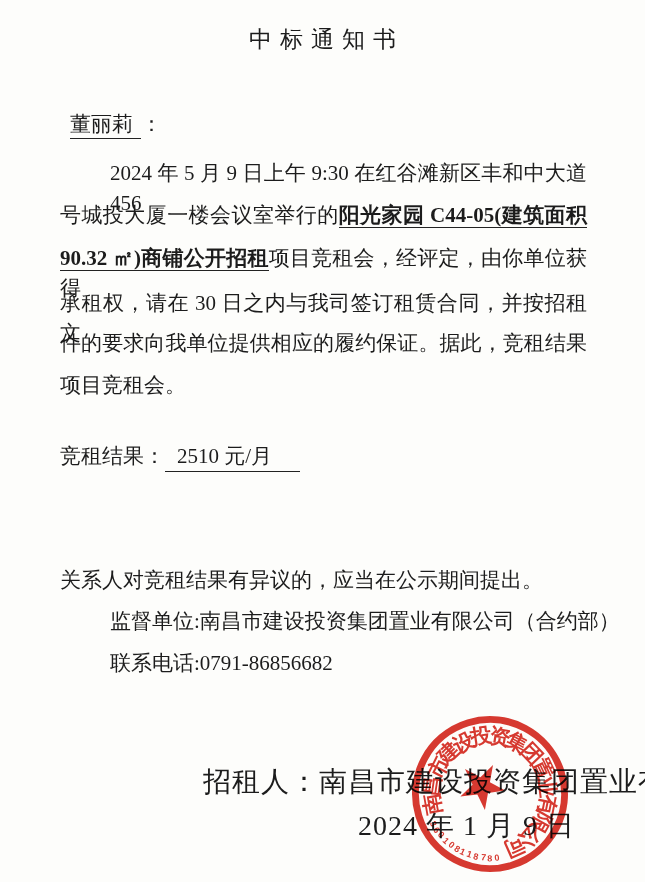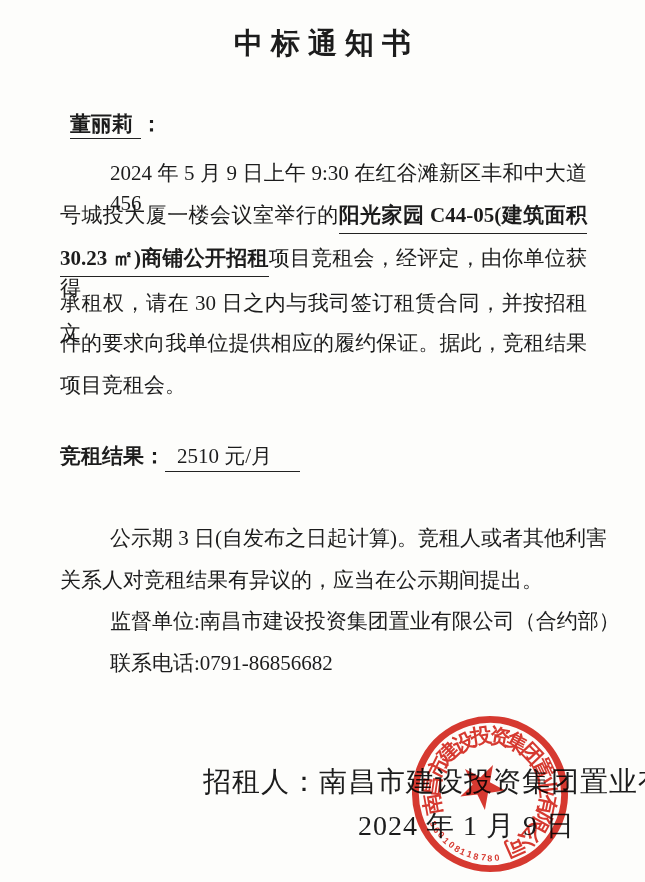--- a/index.html
+++ b/index.html
@@ -9,32 +9,32 @@
     margin:0 auto;
     background:#fdfdfb;
     font-family:"Liberation Serif","DejaVu Serif",serif;
     color:#1c1c1c;
     overflow:hidden;
   }
   .abs{position:absolute;}
   .title{
     left:0;right:0;top:24px;
     text-align:center;
-    font-size:29px;font-weight:700;
+    font-size:23px;font-weight:400;
     letter-spacing:8px;text-indent:8px;
   }
-  .recipient{left:70px;top:110px;font-size:21px;font-weight:700;}
+  .recipient{left:70px;top:110px;font-size:21px;font-weight:400;}
   .u-name{border-bottom:1.6px solid #222;padding:0 8px 2px 0;}
   .body-line{
     font-size:21px;line-height:30px;
     white-space:nowrap;
   }
   .jline{white-space:normal;text-align:justify;text-align-last:justify;-moz-text-align-last:justify;}
-  .em-seg{font-weight:700;border-bottom:1.6px solid #222;padding-bottom:6px;}
-  .result-label{font-weight:700;}
+  .em-seg{font-weight:700;border-bottom:1.6px solid #222;padding-bottom:0;}
+  .result-label{font-weight:400;}
   .result-value{border-bottom:1.6px solid #222;padding:0 28px 3px 12px;}
   .footer-line{font-size:28px;letter-spacing:1px;white-space:nowrap;}
 
   
   .seal{
     left:406px;top:710px;width:168px;height:168px;
     transform:rotate(28deg);
     mix-blend-mode:multiply;
     opacity:.92;
     pointer-events:none;
@@ -74,31 +74,30 @@
 
   <div class="abs recipient">
     <span class="u-name">董丽莉</span><span>：</span>
   </div>
 
   <div class="abs body-line jline" style="left:110px;top:158px;width:477px;">2024 年 5 月 9 日上午 9:30 在红谷滩新区丰和中大道 456</div>
   <div class="abs body-line jline" style="left:60px;top:200px;width:527px;">
     <span>号城投大厦一楼会议室举行的</span><span class="em-seg">阳光家园 C44-05(建筑面积</span>
   </div>
   <div class="abs body-line jline" style="left:60px;top:243px;width:527px;">
-    <span class="em-seg">30.23 ㎡)商铺公开招租</span><span>项目竞租会，经评定，由你单位获得</span>
+    <span class="em-seg">90.32 ㎡)商铺公开招租</span><span>项目竞租会，经评定，由你单位获得</span>
   </div>
   <div class="abs body-line jline" style="left:60px;top:288px;width:527px;">承租权，请在 30 日之内与我司签订租赁合同，并按招租文</div>
   <div class="abs body-line jline" style="left:60px;top:328px;width:527px;">件的要求向我单位提供相应的履约保证。据此，竞租结果</div>
   <div class="abs body-line" style="left:60px;top:370px;">项目竞租会。</div>
 
   <div class="abs body-line" style="left:60px;top:441px;">
     <span class="result-label">竞租结果：</span><span class="result-value">2510 元/月</span>
   </div>
 
-  <div class="abs body-line" style="left:110px;top:523px;">公示期 3 日(自发布之日起计算)。竞租人或者其他利害</div>
   <div class="abs body-line" style="left:110px;top:606px;">监督单位:南昌市建设投资集团置业有限公司（合约部）</div>
 
   <div class="abs body-line" style="left:60px;top:565px;">关系人对竞租结果有异议的，应当在公示期间提出。</div>
   <div class="abs body-line" style="left:110px;top:648px;">联系电话:0791-86856682</div>
 
   <div class="abs footer-line" style="left:203px;top:763px;">招租人：南昌市建设投资集团置业有限公司</div>
   <div class="abs footer-line" style="left:358px;top:807px;">2024 年 1 月 9 日</div>
 
   <div class="abs seal" id="seal" style="--seal: #d5281e;">
     <div class="seal-ring"></div>

